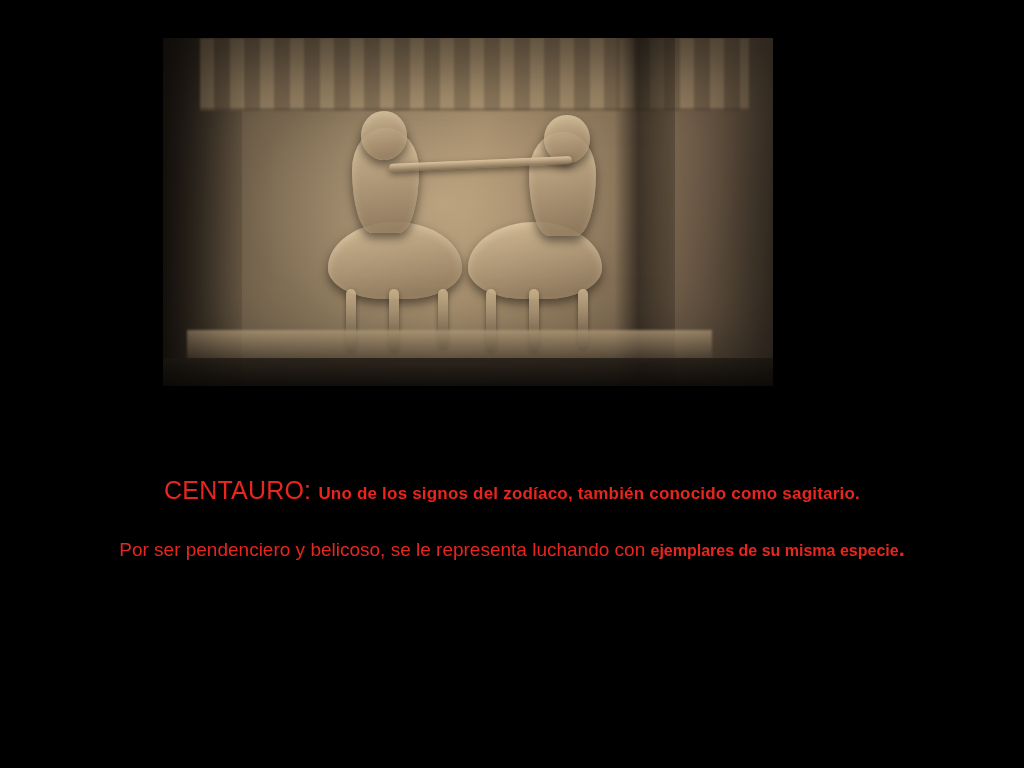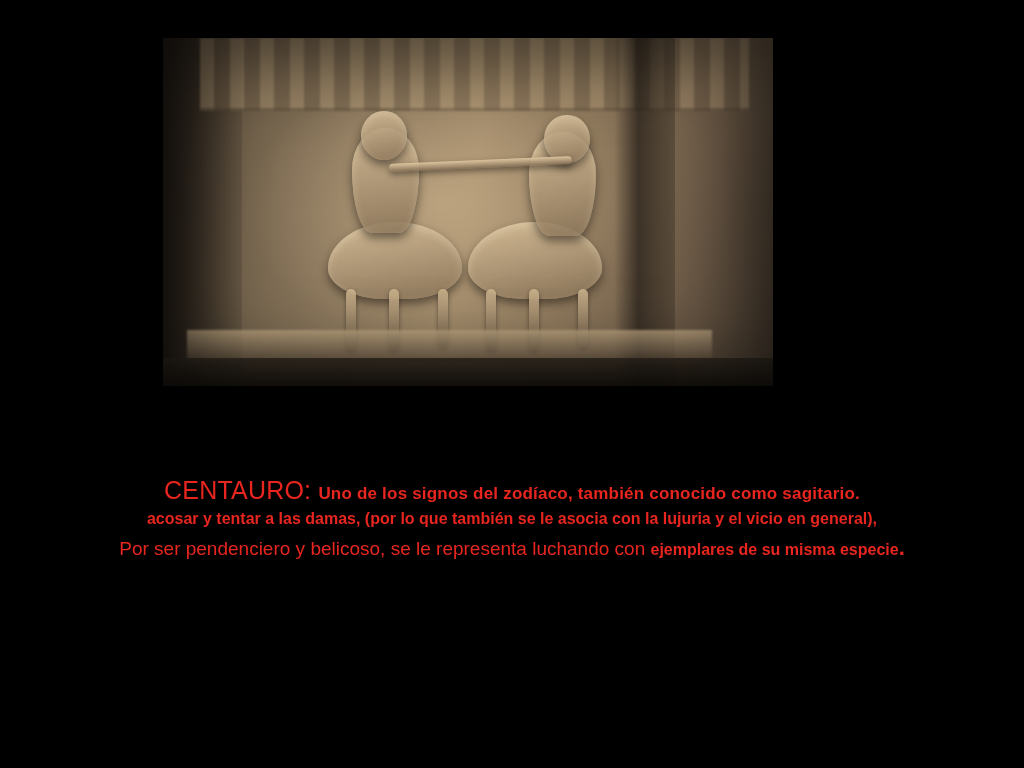--- a/index.html
+++ b/index.html
@@ -153,21 +153,21 @@
   .line1 .small-bold {
     font-size: 17px;
     font-weight: bold;
   }
   .body-lines {
     font-size: 16px;
     font-weight: bold;
     line-height: 1.42;
   }
   .last-line {
-    margin-top: 5px;
+    margin-top: 28px;
     font-size: 19px;
     font-weight: 400;
   }
   .last-line .bold {
     font-size: 16px;
     font-weight: bold;
   }
   .last-line .dot {
     font-size: 22px;
     font-weight: bold;
@@ -204,20 +204,19 @@
       <div class="vignette"></div>
     </div>
   </div>
 
   <div class="caption">
     <div class="line line1">
       <span>CENTAURO:</span>
       <span class="small-bold">Uno de los signos del zodíaco, también conocido como sagitario.</span>
     </div>
     <div class="body-lines">
-      <span class="line">acosar y tentar a las damas, (por lo que también se le asocia con la lujuria y el vicio en general),</span>
     </div>
     <div class="line last-line">
       <span>Por ser pendenciero y belicoso, se le representa luchando con </span><span class="bold">ejemplares de su misma especie</span><span class="dot">.</span>
     </div>
   </div>
 
 </div>
 
 </body></html>

